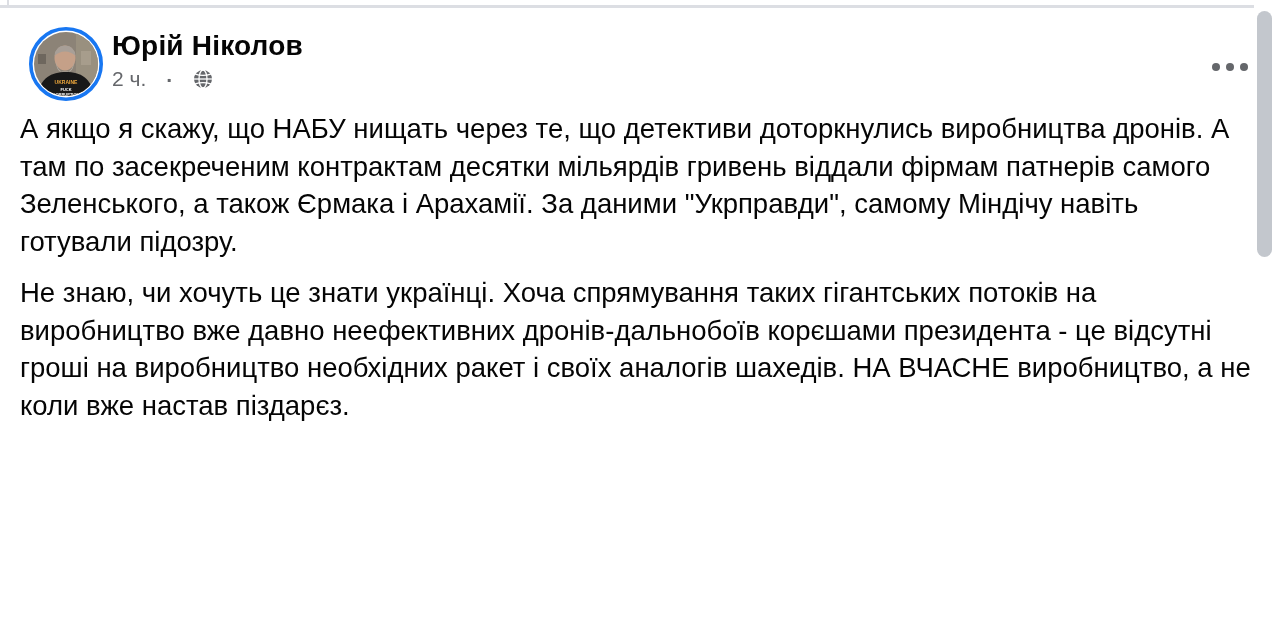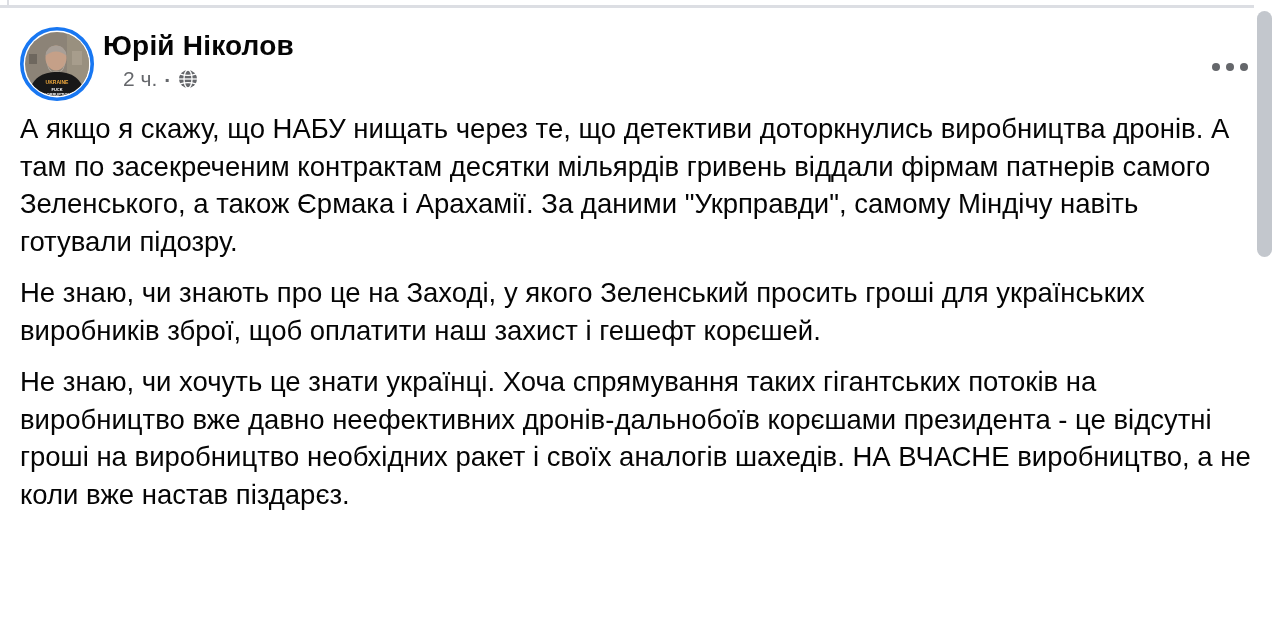--- a/index.html
+++ b/index.html
@@ -7,25 +7,25 @@
     width:1280px;height:640px;position:relative;overflow:hidden;
     background:#ffffff;color:#050505;
     font-family:"Liberation Sans",sans-serif;
     -webkit-font-smoothing:antialiased;
   }
   
   .top-divider{position:absolute;top:5px;left:0;width:1254px;height:3px;background:#dcdee3;}
   .top-left-tick{position:absolute;top:0;left:7px;width:2px;height:6px;background:#dcdee3;}
 
   
-  .post-header{position:absolute;top:27px;left:20px;display:flex;align-items:flex-start;}
+  .post-header{position:absolute;top:27px;left:29px;display:flex;align-items:flex-start;}
   .avatar{width:74px;height:74px;flex:0 0 auto;cursor:pointer;}
   .header-info{margin-left:9px;padding-top:2px;}
   .author{font-size:28px;font-weight:bold;line-height:34px;color:#050505;letter-spacing:.2px;cursor:pointer;}
-  .meta{display:flex;align-items:center;gap:7px;margin-top:4px;font-size:21px;color:#65676b;cursor:pointer;margin-left:20px;}
+  .meta{display:flex;align-items:center;gap:20px;margin-top:4px;font-size:21px;color:#65676b;cursor:pointer;}
   .meta .sep{font-weight:bold;line-height:1;}
   .globe{display:inline-flex;align-items:center;}
 
   .more-button{position:absolute;top:54px;left:1204px;width:52px;height:26px;
     display:flex;align-items:center;justify-content:center;gap:6px;
     background:none;border:none;padding:0;cursor:pointer;}
   .more-button .dot{width:8px;height:8px;border-radius:50%;background:#65676b;}
 
   
   .post-body{position:absolute;top:110px;left:20px;width:1232px;
@@ -87,19 +87,18 @@
 </header>
 
 <button class="more-button" aria-label="more options">
   <span class="dot"></span>
   <span class="dot"></span>
   <span class="dot"></span>
 </button>
 
 <main class="post-body">
   <p>А якщо я скажу, що НАБУ нищать через те, що детективи доторкнулись виробництва дронів. А там по засекреченим контрактам десятки мільярдів гривень віддали фірмам патнерів самого Зеленського, а також Єрмака і Арахамії. За даними "Укрправди", самому Міндічу навіть готували підозру.</p>
-  <p>Не знаю, чи знають про це на Заході, у якого Зеленський просить гроші для українських виробників зброї, щоб оплатити наш захист і гешефт корєшей.</p>
   <p>Не знаю, чи хочуть це знати українці. Хоча спрямування таких гігантських потоків на виробництво вже давно неефективних дронів-дальнобоїв корєшами президента - це відсутні гроші на виробництво необхідних ракет і своїх аналогів шахедів. НА ВЧАСНЕ виробництво, а не коли вже настав піздарєз.</p>
 </main>
 
 <div class="scrollbar-track">
   <div class="scrollbar-thumb"></div>
 </div>
 
 </body></html>

